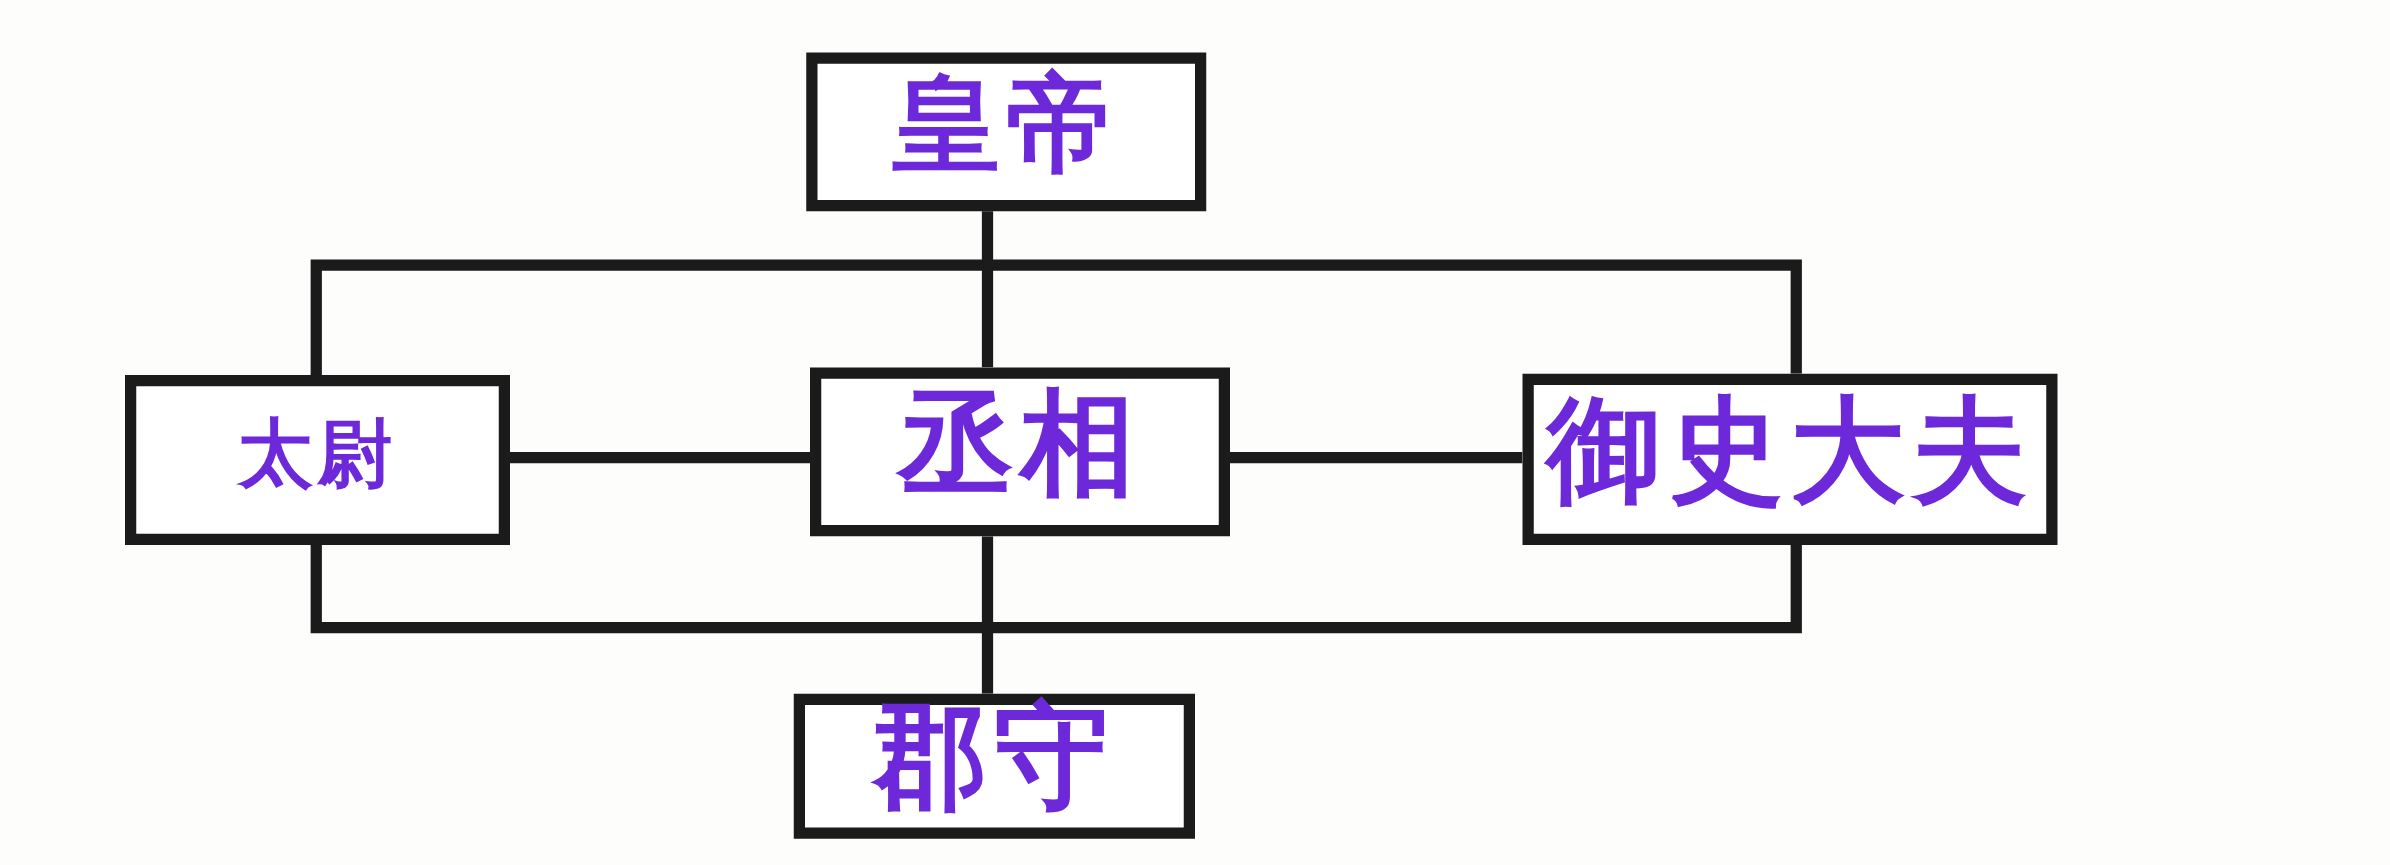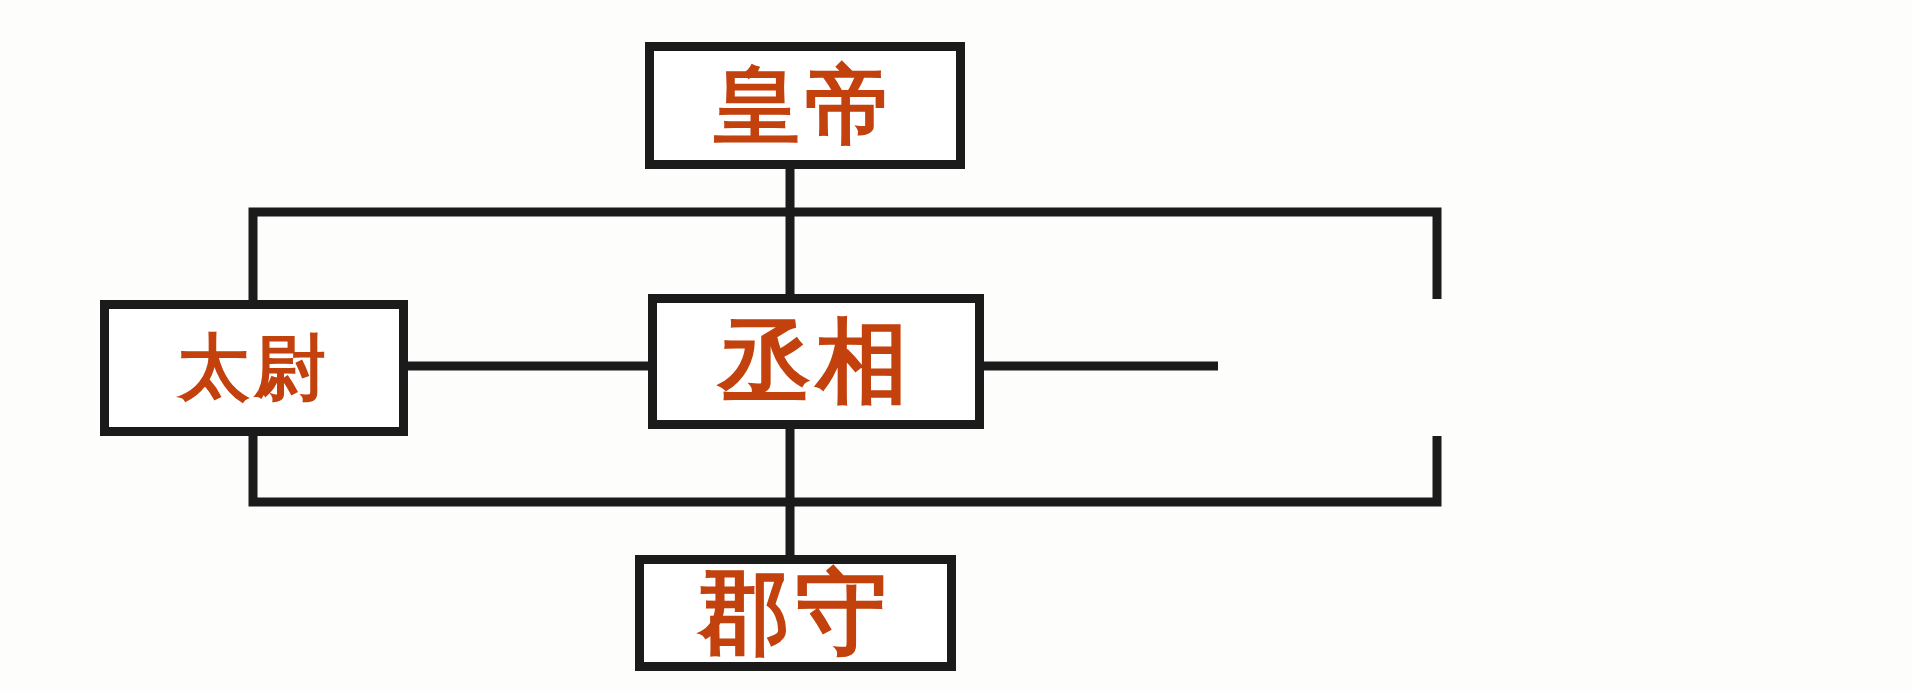--- a/index.html
+++ b/index.html
@@ -29,37 +29,37 @@
     position: absolute;
     box-sizing: border-box;
     background: #ffffff;
     border: 9px solid #1b1b1b;
     display: flex;
     align-items: center;
     justify-content: center;
     z-index: 3;
   }
   .node-label {
-    font-family: Liberation Serif, serif;
+    font-family: Liberation Mono, monospace;
     font-weight: 700;
-    color: #c2410c;
+    color: #6d28d9;
     line-height: 1;
     white-space: nowrap;
     letter-spacing: 0.06em;
     user-select: none;
   }
   
   #node-emperor  { left: 645px; top: 42px;  width: 320px; height: 127px; }
   #node-taiwei   { left: 100px; top: 300px; width: 308px; height: 136px; }
   #node-chengxiang { left: 648px; top: 294px; width: 336px; height: 135px; }
   #node-yushi    { left: 1218px; top: 299px; width: 428px; height: 137px; }
   #node-junshou  { left: 635px; top: 555px; width: 321px; height: 116px; }
 
   #node-emperor .node-label    { font-size: 86px; }
-  #node-taiwei .node-label     { font-size: 72px; }
+  #node-taiwei .node-label     { font-size: 60px; }
   #node-chengxiang .node-label { font-size: 92px; }
   #node-yushi .node-label      { font-size: 92px; }
   #node-junshou .node-label    { font-size: 92px; }
 </style>
 </head>
 <body>
 
 <div id="diagram-canvas">
 
   <svg viewBox="0 0 1912 692" preserveAspectRatio="none">
@@ -84,18 +84,21 @@
   </div>
 
   <div class="node-box" id="node-taiwei">
     <span class="node-label">太尉</span>
   </div>
 
   <div class="node-box" id="node-chengxiang">
     <span class="node-label">丞相</span>
   </div>
 
+  <div class="node-box" id="node-yushi">
+    <span class="node-label">御史大夫</span>
+  </div>
 
   <div class="node-box" id="node-junshou">
     <span class="node-label">郡守</span>
   </div>
 
 </div>
 
 </body></html>

